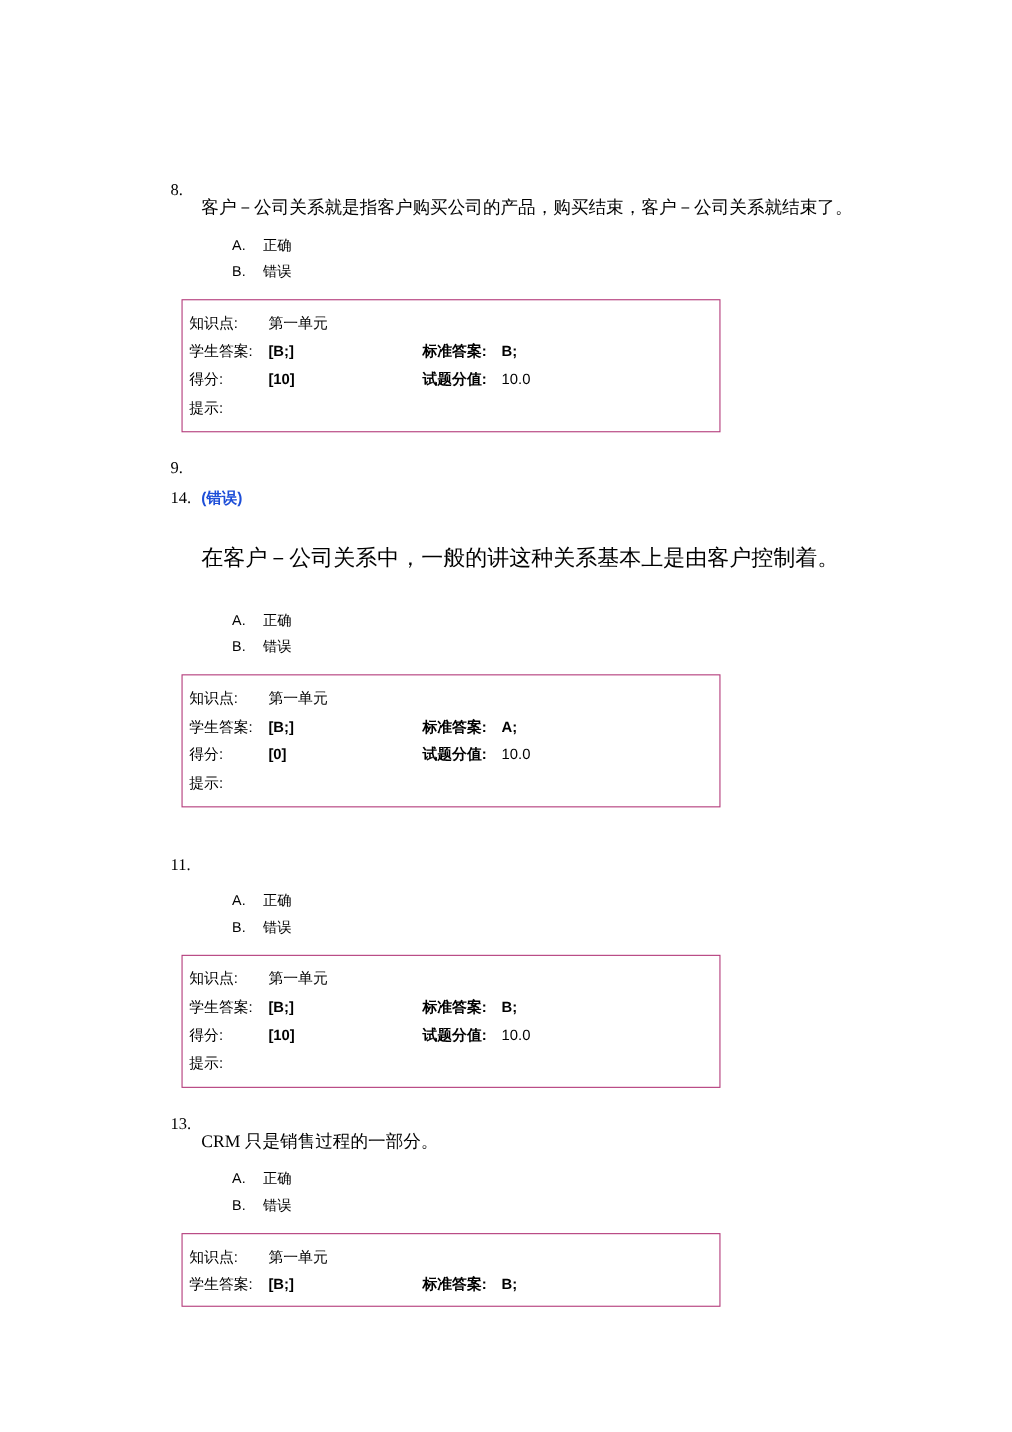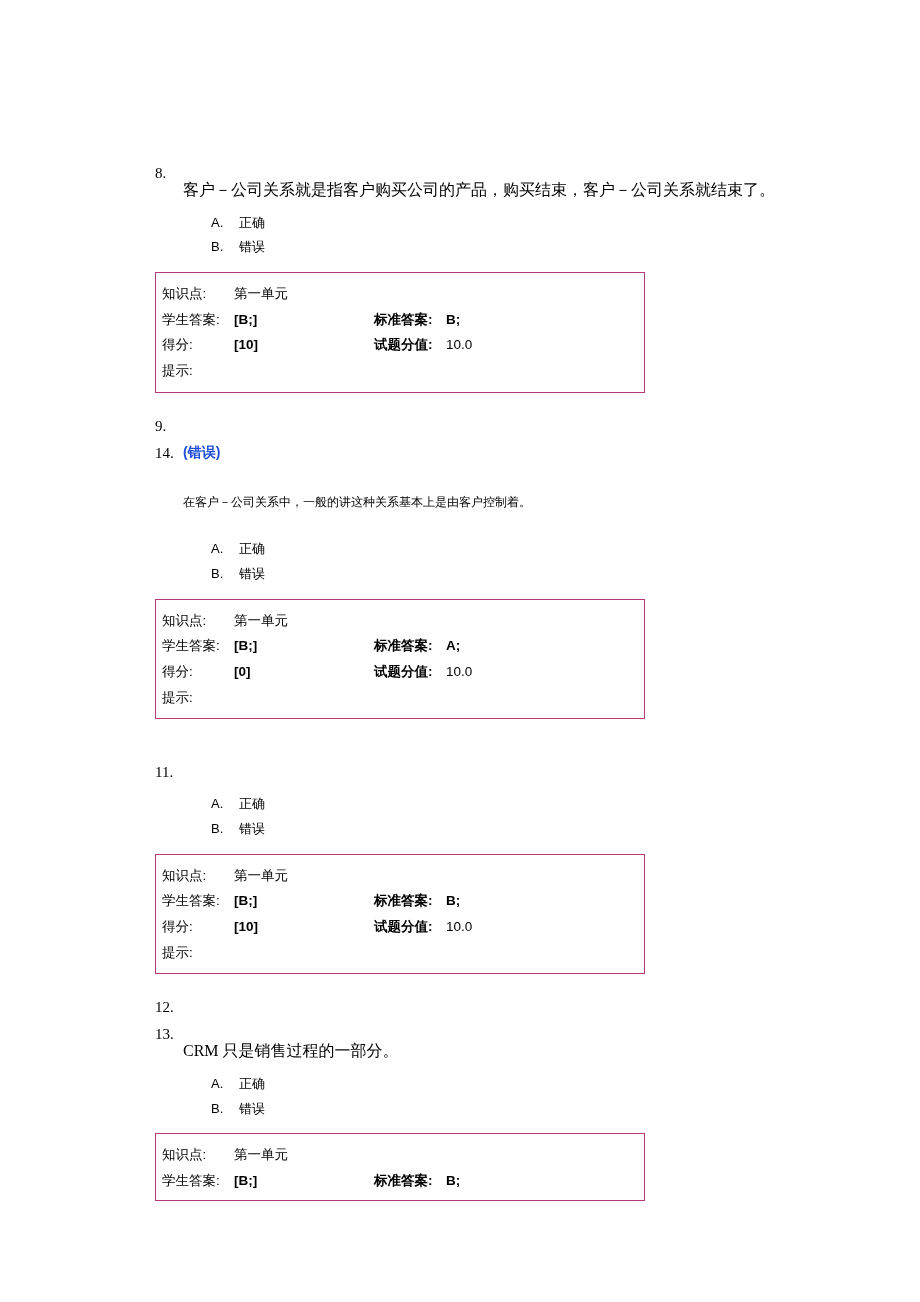--- a/index.html
+++ b/index.html
@@ -30,37 +30,38 @@
   }
   .q-text {
     font-family: "SimSun", serif;
     font-size: 16px;
     margin-top: 16px;
   }
   .q-text-detached {
     margin-left: 28px;
     padding-top: 25px;
     padding-bottom: 18px;
-    font-family: Liberation Serif, serif;
-    font-size: 12px;
+    font-family: Liberation Mono, monospace;
+    font-size: 20px;
     line-height: 1.8;
   }
   .opts {
     margin: 6px 0 12px 56px;
     font-family: Arial, "SimSun", sans-serif;
     font-size: 13px;
     line-height: 1.9;
   }
   .opt-row {
     display: flex;
   }
   .opt-letter {
     width: 28px;
   }
   .info-box {
+    margin-left: 10px;
     border: 1px solid #b33a7a;
     width: 490px;
     padding: 8px 6px;
     box-sizing: border-box;
     font-family: Arial, "SimSun", sans-serif;
     font-size: 13.5px;
     line-height: 1.9;
   }
   .info-row {
     display: flex;
@@ -196,25 +197,20 @@
         <div class="info-l2">试题分值:</div>
         <div class="info-v2n">10.0</div>
       </div>
       <div class="info-row">
         <div class="info-l1">提示:</div>
       </div>
     </div>
   </div>
 
   <div class="q-block" style="margin-top:16px;">
-    <div class="stub">
-      <div class="stub-row">
-        <div class="q-num">12.</div>
-      </div>
-    </div>
     <div class="q-line">
       <div class="q-num">13.</div>
       <div class="q-text">CRM 只是销售过程的一部分。</div>
     </div>
     <div class="opts">
       <div class="opt-row">
         <div class="opt-letter">A.</div>
         <div>正确</div>
       </div>
       <div class="opt-row">

